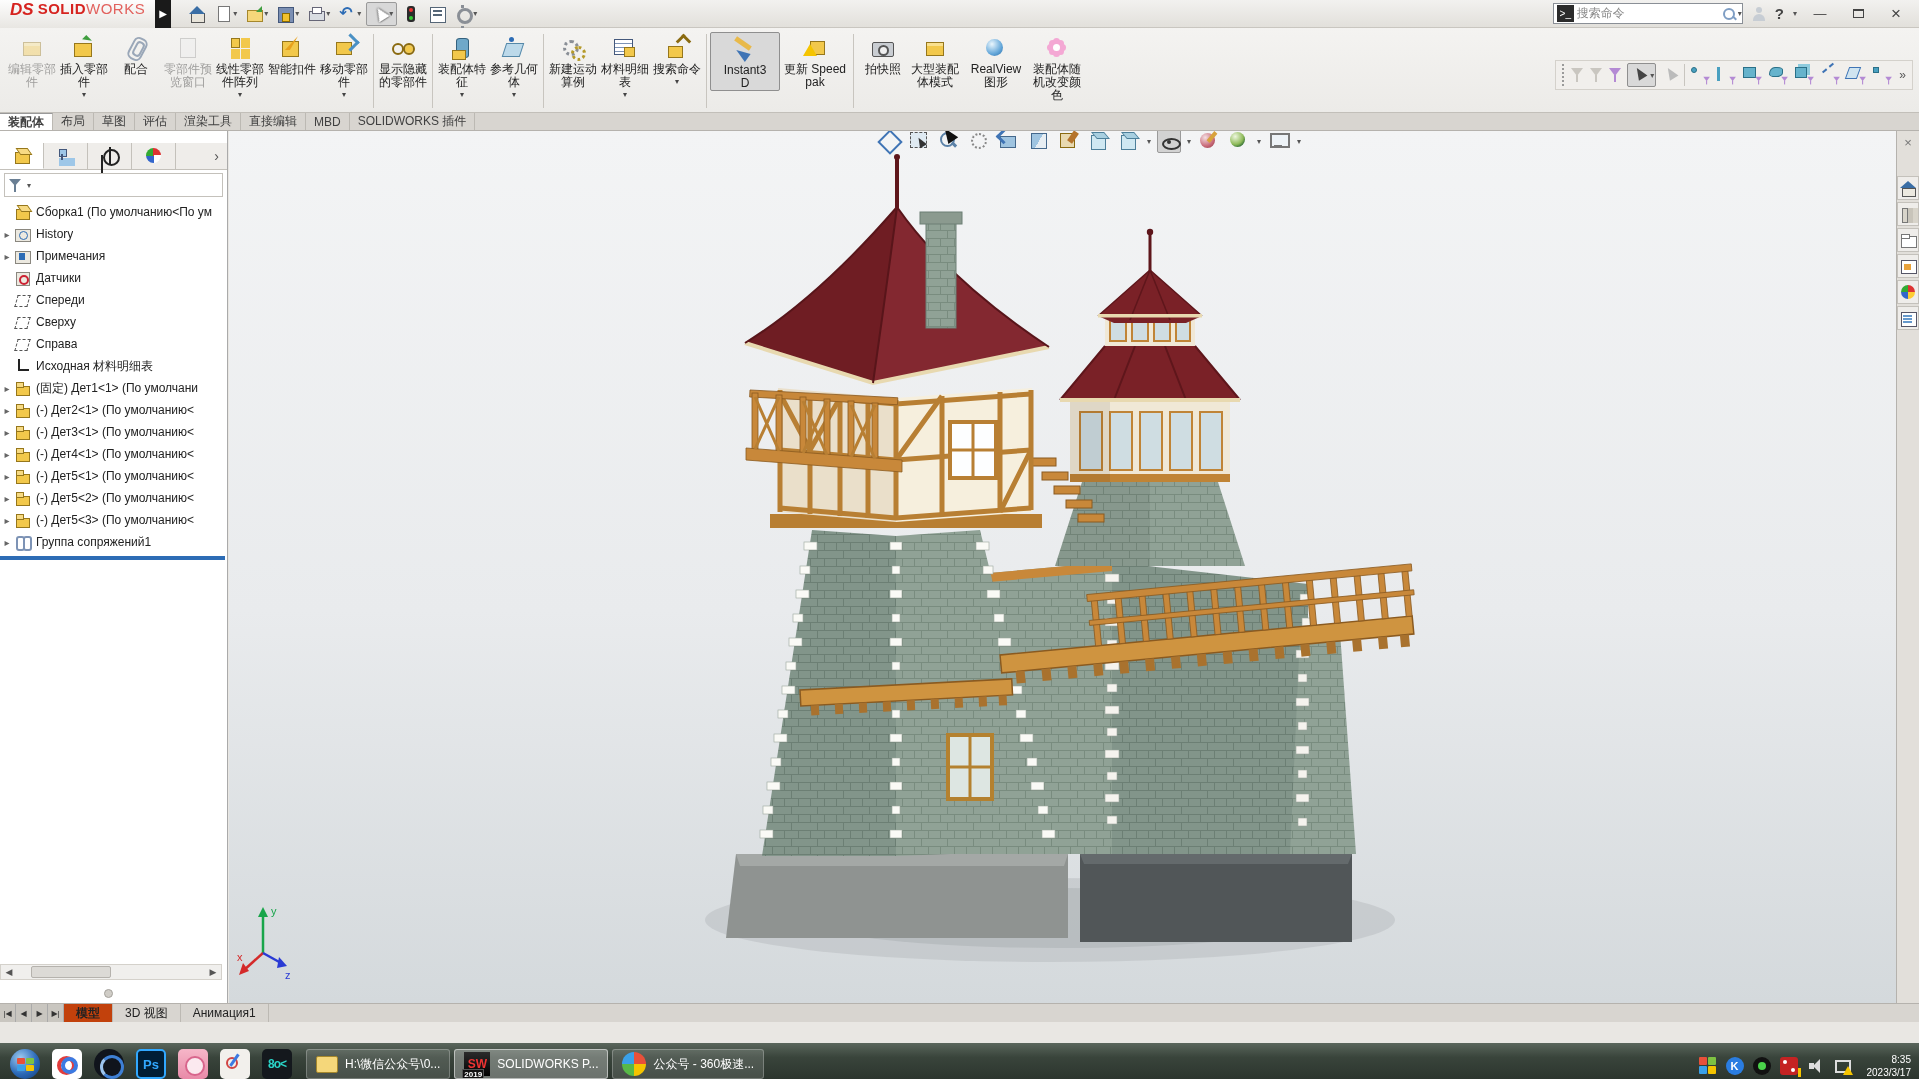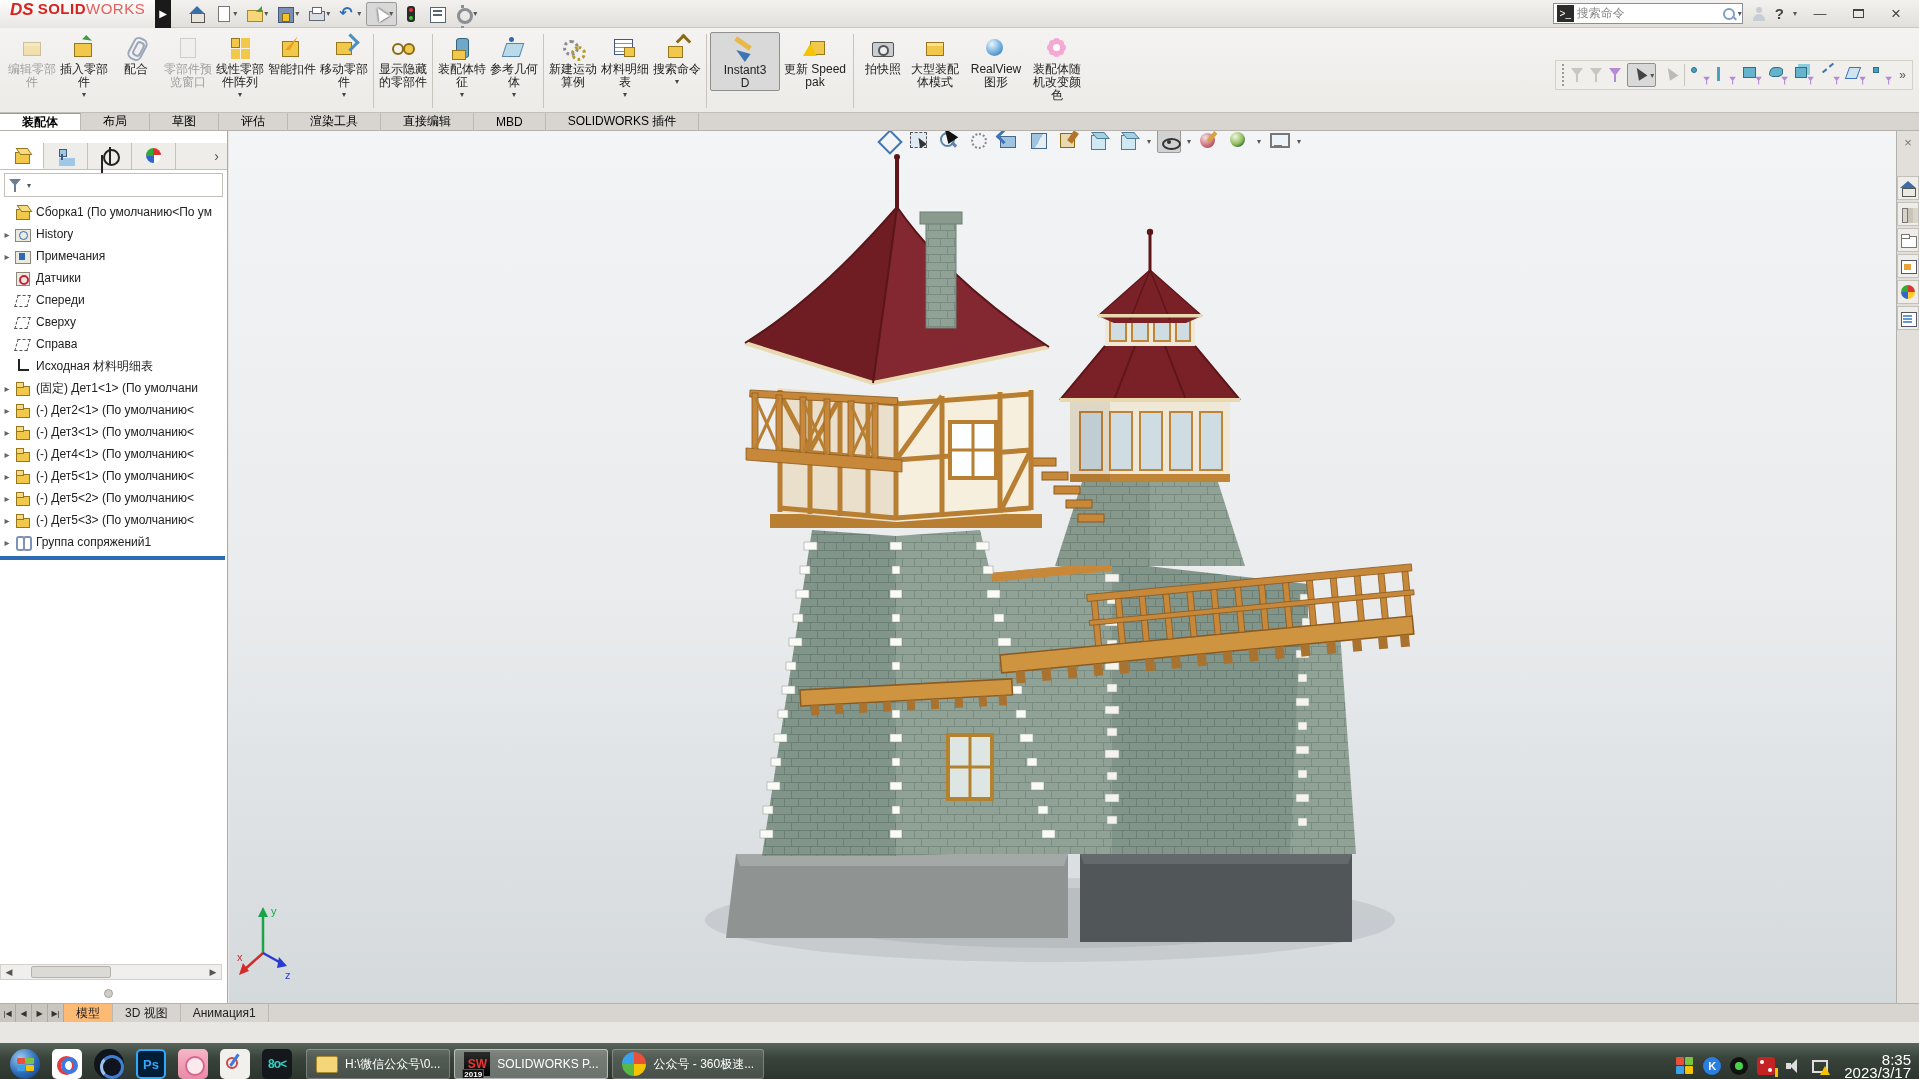--- a/index.html
+++ b/index.html
@@ -114,21 +114,21 @@
   .sh-surf{width:14px;height:10px;background:#66b3cc;border:1px solid #2a7088;border-radius:60%/100% 40% 60% 40%}
   .sh-solid{width:12px;height:11px;background:#66b3cc;border:1px solid #2a7088;box-shadow:3px -3px 0 #8ecbdd}
   .sh-axis{width:14px;height:0;border-top:2px dashed #3f74b5;transform:rotate(-40deg);top:8px}
   .sh-plane{width:12px;height:12px;border:1px solid #3f74b5;background:#cfe4f0;transform:skewX(-20deg)}
   .sh-mid{width:6px;height:6px;background:#4aa0c0;border:1px solid #2a7088}
   .fitem .mini-funnel{position:absolute;right:0;bottom:0;transform:scale(.55);transform-origin:bottom right}
   .chev2{color:#555;font-size:12px;margin-left:2px}
 
   
   .tabrow{position:absolute;left:0;top:113px;width:1919px;height:18px;background:#d8d5d0;border-bottom:1px solid #b5b2ad;display:flex;align-items:stretch}
-  .ctab{padding:1px 22px;border-right:1px solid #bcb9b3;display:flex;align-items:center;color:#000000}
+  .ctab{padding:1px 8px;border-right:1px solid #bcb9b3;display:flex;align-items:center;color:#404040}
   .ctab.active{background:#fff;font-weight:bold;border-top:1px solid #999}
 
   
   .lpanel{position:absolute;left:0;top:131px;width:228px;height:872px;background:#fff;border-right:1px solid #aaa}
   .ptabs{display:flex;margin-top:12px;height:27px;border-bottom:1px solid #c4c1bb;background:#efedea;align-items:stretch}
   .ptab{width:44px;display:flex;align-items:center;justify-content:center;border-right:1px solid #c4c1bb}
   .ptab.active{background:#fff;border-bottom:1px solid #fff}
   .ptab-more{flex:1;display:flex;align-items:center;justify-content:flex-end;padding-right:8px;color:#555;font-size:14px}
   .pico{position:relative;width:20px;height:20px}
   .pico::before,.pico::after{content:"";position:absolute}
@@ -218,21 +218,21 @@
   .s-vp::after{left:4px;top:6px;width:7px;height:6px;background:#e8a23c}
   .s-ball::before{left:1px;top:1px;width:14px;height:14px;border-radius:50%;background:conic-gradient(#d33 0 25%,#fc3 25% 50%,#36c 50% 75%,#3a3 75%)}
   .s-props::before{left:1px;top:2px;width:14px;height:13px;background:#fff;border:1px solid #556}
   .s-props::after{left:3px;top:5px;width:9px;height:2px;background:#69c;box-shadow:0 3px 0 #69c,0 6px 0 #69c}
 
   
   .modeltabs{position:absolute;left:0;top:1003px;width:1919px;height:19px;background:#d8d5d0;border-top:1px solid #b5b2ad;display:flex;align-items:stretch}
   .mnav{display:flex}
   .mnavb{width:16px;display:flex;align-items:center;justify-content:center;background:#c9c6c0;border-right:1px solid #aaa;font-size:8px;color:#333}
   .mtab{padding:1px 12px;display:flex;align-items:center;border-right:1px solid #bcb9b3;color:#222}
-  .mtab.active{background:#fdba74;font-weight:normal}
+  .mtab.active{background:#c2410c;font-weight:bold}
 
   
   .statusbar{position:absolute;left:0;top:1022px;width:1919px;height:21px;background:#f0eeeb;border-top:1px solid #c2bfb9;display:flex;align-items:center;padding:0 6px}
   .sb-right{position:absolute;right:10px;display:flex;align-items:center;gap:14px}
   .sb-seps{display:flex;gap:4px}
   .sb-seps i{width:1px;height:14px;background:#c2bfb9}
   .sb-edit{position:relative;width:18px;height:16px}
   .sb-edit::before{content:"";position:absolute;left:1px;top:2px;width:13px;height:11px;background:#fff;border:1px solid #777;transform:skewX(-10deg)}
   .sb-edit::after{content:"";position:absolute;left:9px;top:1px;width:4px;height:12px;background:#c9a227;transform:rotate(40deg)}
 
@@ -257,21 +257,21 @@
   .wi-360{width:24px;height:24px;border-radius:50%;background:conic-gradient(#e8503a 0 25%,#f5c400 25% 50%,#58b948 50% 75%,#3aa0e8 75%);flex:none}
   .tray{position:absolute;right:8px;display:flex;align-items:center;gap:9px}
   .tri{position:relative;width:18px;height:18px}
   .tri-win{display:grid;grid-template-columns:8px 8px;grid-template-rows:8px 8px;gap:1px}
   .tri-win i{border-radius:1px}
   .tri-k{background:#2a7de1;color:#fff;border-radius:50%;display:flex;align-items:center;justify-content:center;font-size:11px;font-weight:bold}
   .tri-rec{background:#111;border-radius:50%}.tri-rec::before{content:"";position:absolute;left:5px;top:5px;width:8px;height:8px;border-radius:50%;background:#4ad14a}
   .tri-dice{background:#c42323;border-radius:3px}.tri-dice::before{content:"";position:absolute;left:3px;top:3px;width:4px;height:4px;border-radius:50%;background:#fff;box-shadow:8px 8px 0 #fff}.tri-dice::after{content:"";position:absolute;right:-3px;bottom:-2px;width:3px;height:9px;background:#f5c400}
   .tri-spk::before{content:"";position:absolute;left:2px;top:6px;width:5px;height:6px;background:#ddd}.tri-spk::after{content:"";position:absolute;left:6px;top:2px;border-top:7px solid transparent;border-bottom:7px solid transparent;border-right:7px solid #ddd}
   .tri-net::before{content:"";position:absolute;left:1px;top:3px;width:12px;height:9px;border:2px solid #ddd}.tri-net::after{content:"";position:absolute;right:-1px;bottom:0;border-left:5px solid transparent;border-right:5px solid transparent;border-bottom:9px solid #f5c400}
-  .clock{text-align:right;font-size:15px;line-height:13px;margin-left:6px}
+  .clock{text-align:right;font-size:10px;line-height:13px;margin-left:6px}
 </style>
 </head>
 <body>
 
 <div id="app">
 
   <div class="titlebar">
     <div class="logo">
       <span class="ds">DS</span>
       <span class="solid">SOLID</span>

